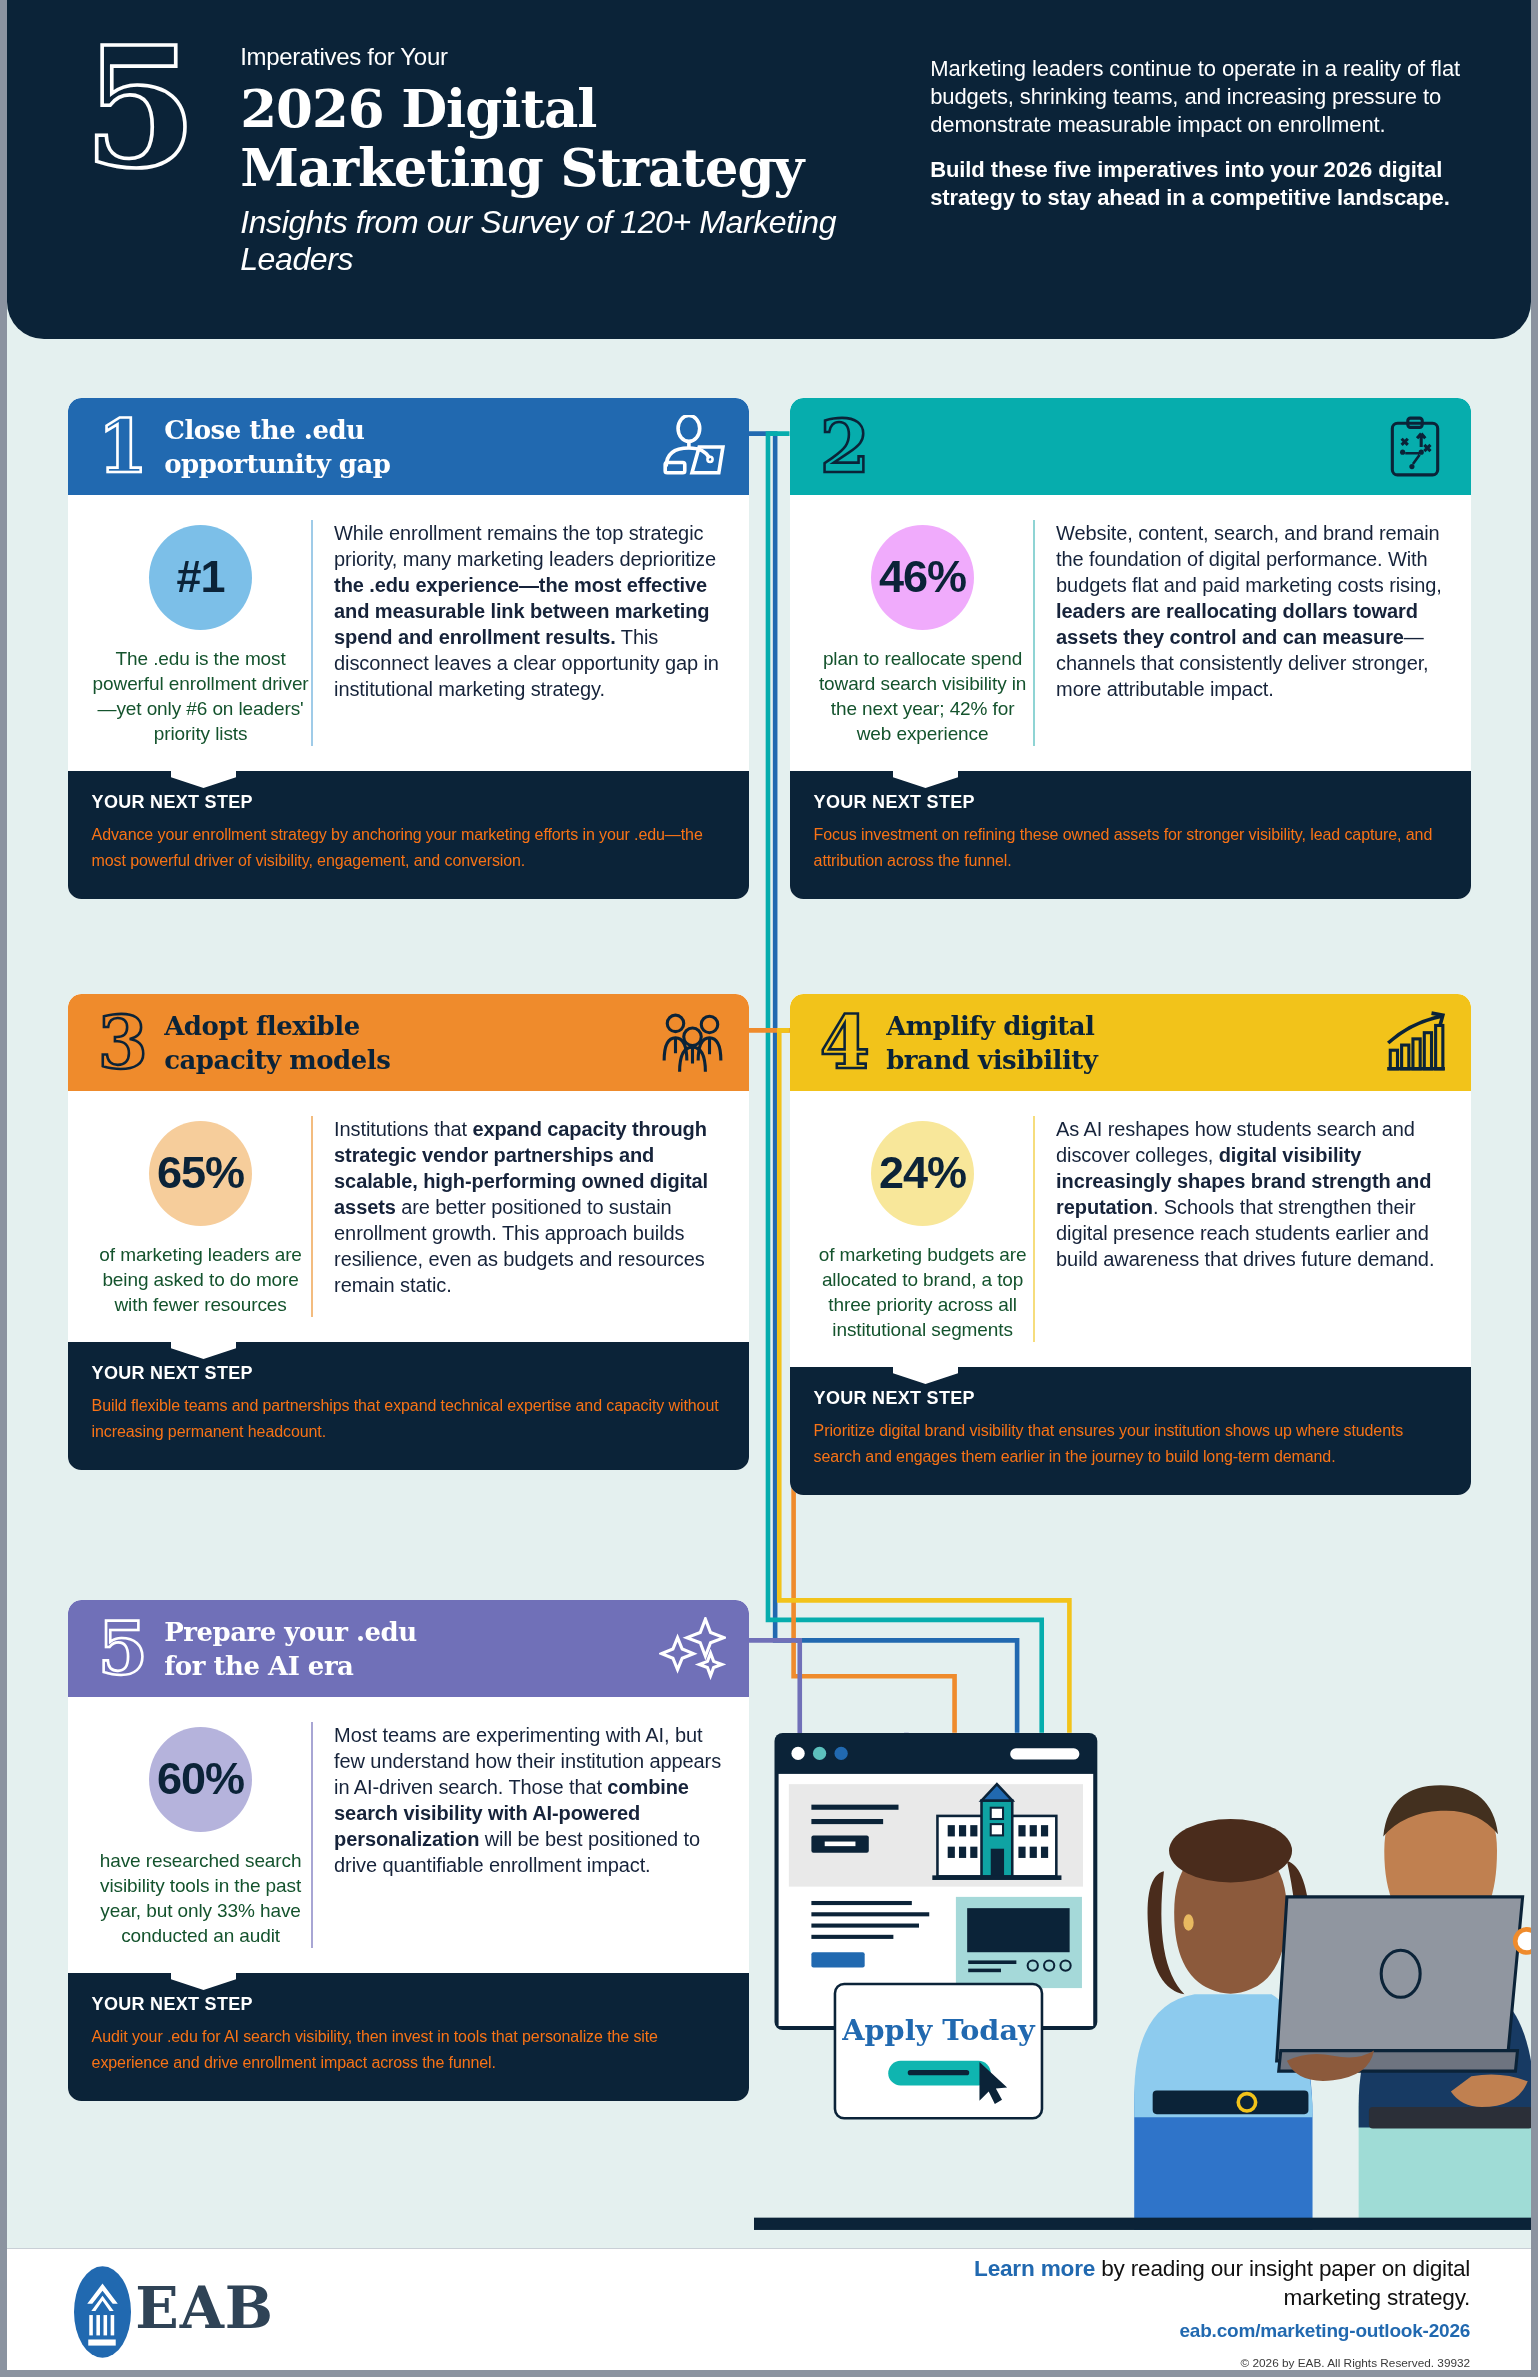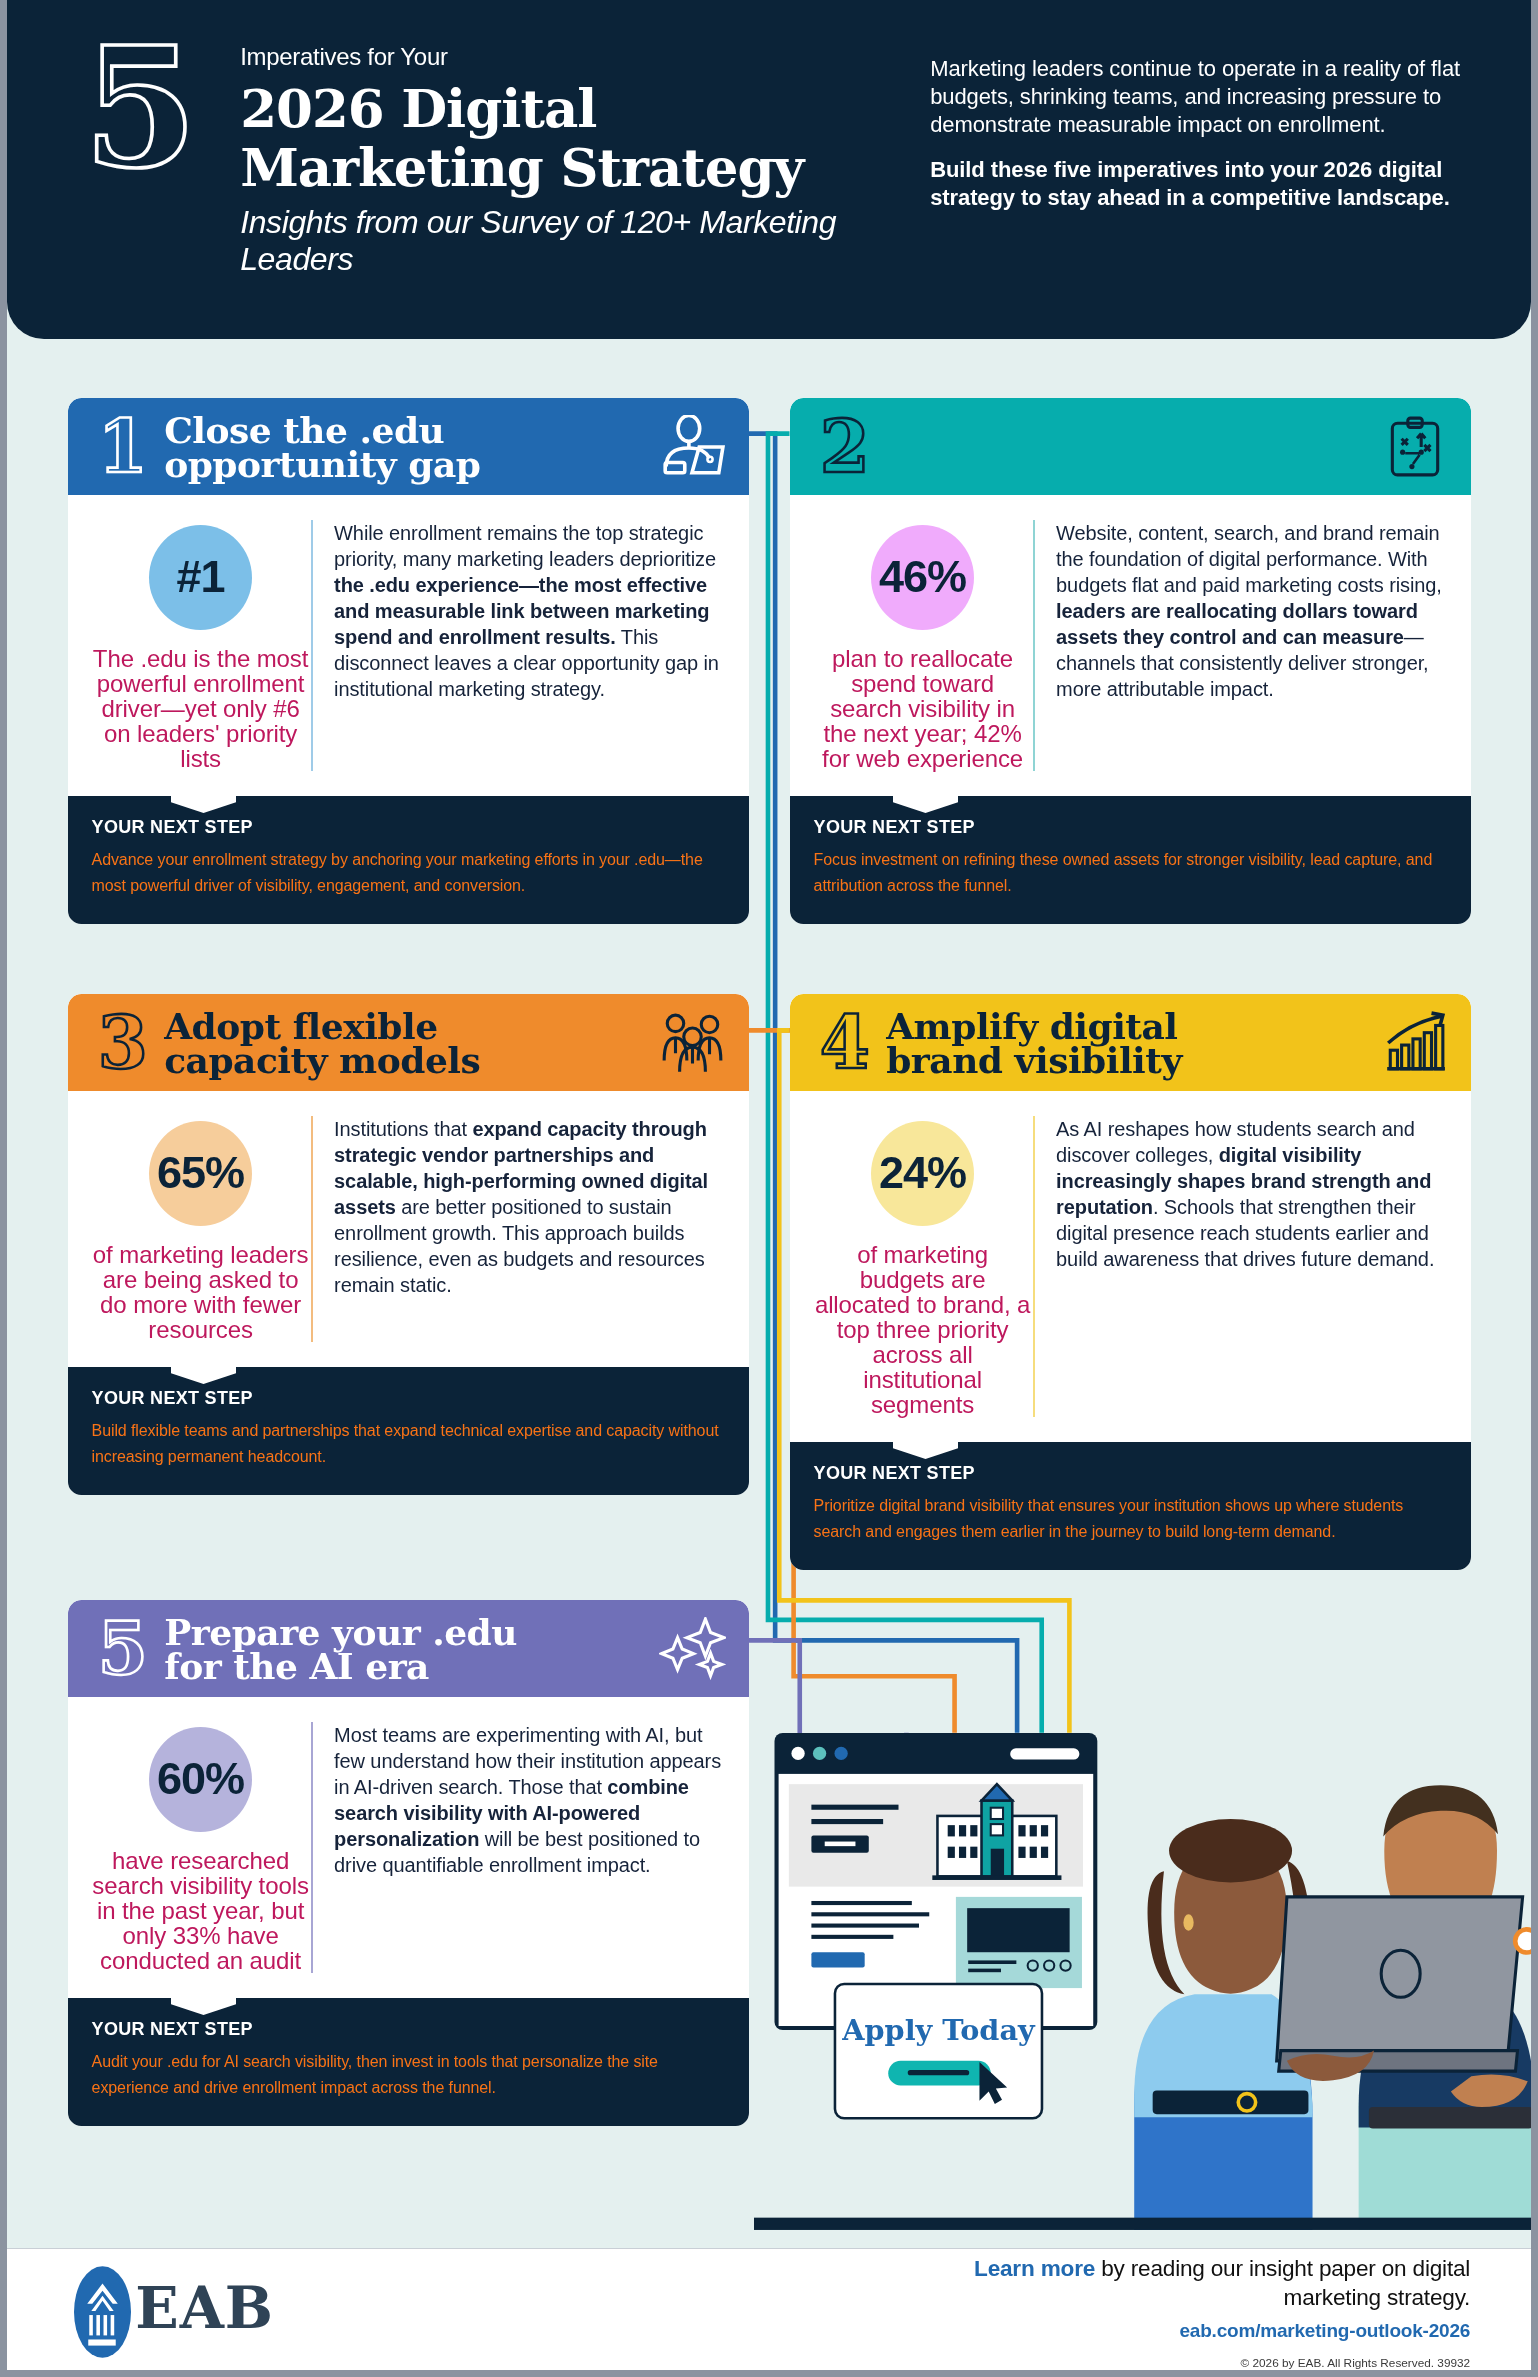--- a/index.html
+++ b/index.html
@@ -84,21 +84,21 @@
     font-size: 72px;
     line-height: 77px;
     color: transparent;
     margin-right: 18.5px;
     margin-left: 9.2px;
     letter-spacing: -2.1px;
   }
   .card-title {
     font-family: "DejaVu Serif", serif;
     font-weight: 700;
-    font-size: 36px;
+    font-size: 26px;
     line-height: 34px;
     letter-spacing: -0.5px;
   }
   .head-icon { position: absolute; right: 22.6px; top: 17.4px; width: 67px; height: 64px; }
 
   .card-body {
     display: flex;
     padding: 24.6px 22.6px 24.6px 22.6px;
     background: #fff;
     min-height: 241px;
@@ -116,23 +116,23 @@
     border-radius: 50%;
     display: flex; align-items: center; justify-content: center;
     font-weight: 800;
     font-size: 45px;
     color: #0b2338;
     letter-spacing: -1px;
     margin-bottom: 16.4px;
   }
   .stat-caption {
     text-align: center;
-    font-size: 24px;
+    font-size: 19px;
     line-height: 25px;
-    color: #be185d;
+    color: #14532d;
     letter-spacing: -0.1px;
   }
   .desc-col {
     flex: 1;
     padding-left: 21.5px;
     border-left: 2.6px solid #9fcbe8;
     font-size: 20px;
     line-height: 26px;
     color: #16233a;
     letter-spacing: -0.1px;

